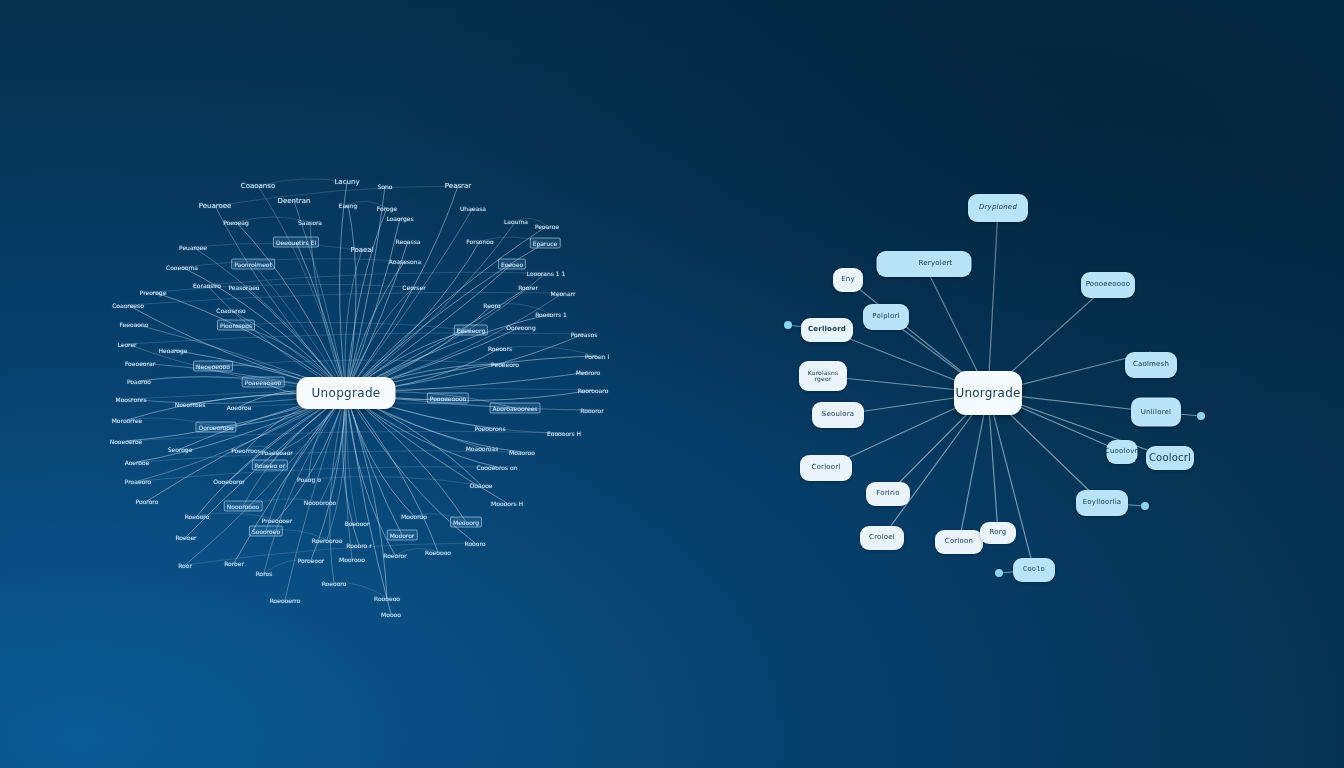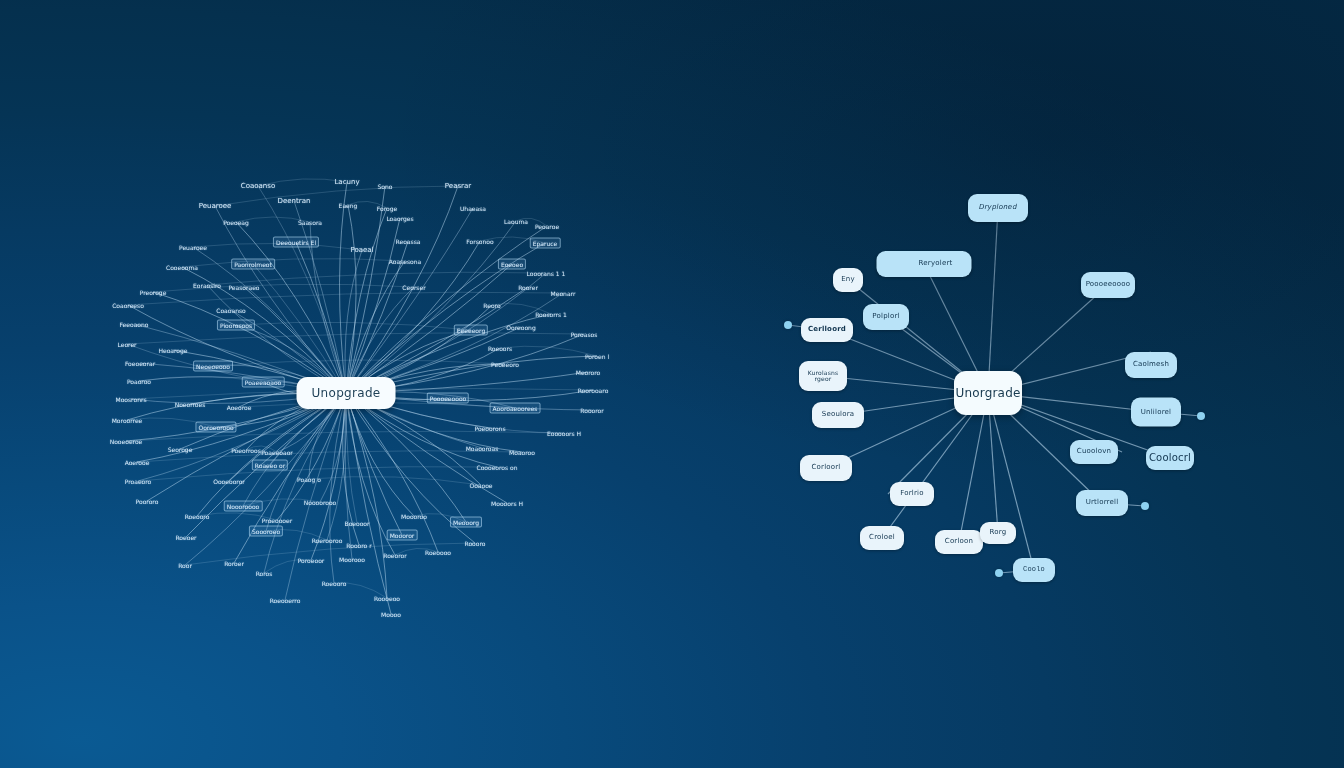--- a/index.html
+++ b/index.html
@@ -357,24 +357,24 @@
       <div class="node lite" style="left: 1108px; top: 285px; width: 54px; height: 26px; font-size: 7px;">Poooeeoooo</div>
       <div class="node pale" style="left: 848px; top: 280px; width: 30px; height: 24px; font-size: 7px;">Eny</div>
       <div class="node lite" style="left: 886px; top: 317px; width: 46px; height: 26px; font-size: 7px;">Polplorl</div>
       <div class="node pale" style="left: 827px; top: 330px; width: 52px; height: 24px; font-size: 7px; font-weight: bold;">Cerlloord</div>
       <div class="node lite" style="left: 1151px; top: 352px; width: 52px; height: 26px; font-size: 7px; margin-top: 13px;">Caolmesh</div>
       <div class="node pale" style="left: 823px; top: 376px; width: 48px; height: 30px; font-size: 6px;">Kurolasns
 rgeor</div>
       <div class="node pale" style="left: 838px; top: 415px; width: 52px; height: 26px; font-size: 7px;">Seoulora</div>
       <div class="node lite" style="left: 1156px; top: 412px; width: 50px; height: 29px; font-size: 7px;">Unlilorel</div>
       <div class="node pale" style="left: 826px; top: 468px; width: 52px; height: 26px; font-size: 7px;">Corloorl</div>
-      <div class="node lite" style="left: 1094px; top: 452px; width: 48px; height: 24px; font-size: 7px;">Cuoolovn</div>
+      <div class="node lite" style="left: 1122px; top: 452px; width: 31px; height: 24px; font-size: 7px;">Cuoolovn</div>
       <div class="node lite" style="left: 1170px; top: 458px; width: 48px; height: 24px; font-size: 10px;">Coolocrl</div>
-      <div class="node pale" style="left: 888px; top: 494px; width: 44px; height: 24px; font-size: 7px; margin-left: 24px;">Forlrio</div>
-      <div class="node lite" style="left: 1102px; top: 503px; width: 52px; height: 26px; font-size: 7px;">Urtlorrell</div>
+      <div class="node pale" style="left: 888px; top: 494px; width: 44px; height: 24px; font-size: 7px;">Forlrio</div>
+      <div class="node lite" style="left: 1102px; top: 503px; width: 52px; height: 26px; font-size: 7px;">Eoylloorlia</div>
       <div class="node pale" style="left: 882px; top: 538px; width: 44px; height: 24px; font-size: 7px; border-radius: 9px;">Croloel</div>
       <div class="node pale" style="left: 959px; top: 542px; width: 48px; height: 24px; font-size: 7px;">Corloon</div>
       <div class="node pale" style="left: 998px; top: 533px; width: 36px; height: 22px; font-size: 7px;">Rorg</div>
       <div class="node lite" style="left: 1034px; top: 570px; width: 42px; height: 24px; font-size: 7px; font-family: Liberation Mono, monospace;">Coolo</div>
       <div class="dot sm" style="left: 788px; top: 325px;"></div>
       <div class="dot sm" style="left: 1201px; top: 416px;"></div>
       <div class="dot sm" style="left: 1145px; top: 506px;"></div>
       <div class="dot sm" style="left: 999px; top: 573px;"></div>
     </div>
   <div class="node hub" id="right-hub" style="left: 988px; top: 393px; width: 68px; height: 44px; font-size: 12px;">Unorgrade</div>

